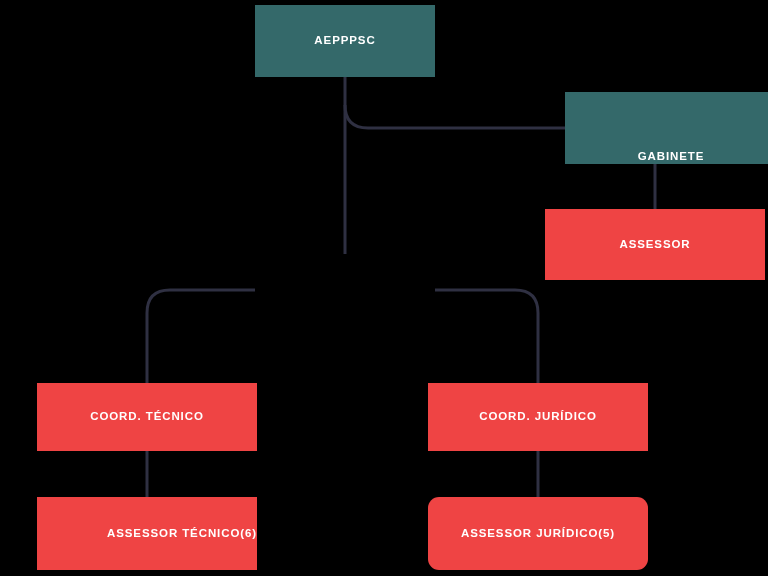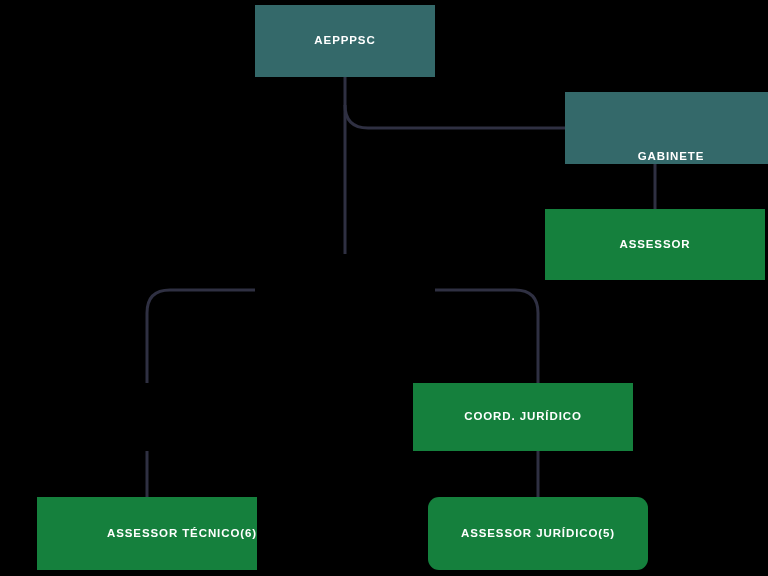--- a/index.html
+++ b/index.html
@@ -35,21 +35,21 @@
   .node-label {
     color: #ffffff;
     font-size: 11.5px;
     font-weight: bold;
     letter-spacing: 0.9px;
     line-height: 1.2;
     font-family: "Liberation Sans", sans-serif;
     white-space: nowrap;
   }
   .node-dark { background: #34696a; }
-  .node-cyan { background: #15803d; }
+  .node-cyan { background: #ef4444; }
 </style>
 </head>
 <body>
 
 <div id="org-chart">
 
   <svg id="connector-layer" viewBox="0 0 768 576" width="768" height="576" xmlns="http://www.w3.org/2000/svg">
 
     <path d="M 316 77 L 316 254" stroke="#2f3042" stroke-width="3" fill="none"></path>
 
@@ -72,22 +72,25 @@
 
   <div class="node node-dark" style="left:536px; top:92px; width:212px; height:72px;align-items:flex-end;">
     <span class="node-label">GABINETE</span>
   </div>
 
   <div class="node node-cyan" style="left:516px; top:209px; width:220px; height:71px;">
     <span class="node-label">ASSESSOR</span>
   </div>
 
 
+  <div class="node node-cyan" style="left:8px; top:383px; width:220px; height:68px;">
+    <span class="node-label">COORD. TÉCNICO</span>
+  </div>
 
-  <div class="node node-cyan" style="left:384px; top:383px; width:220px; height:68px;">
+  <div class="node node-cyan" style="left:399px; top:383px; width:220px; height:68px;">
     <span class="node-label">COORD. JURÍDICO</span>
   </div>
 
   <div class="node node-cyan" style="left:8px; top:497px; width:220px; height:73px;justify-content:flex-end;">
     <span class="node-label">ASSESSOR TÉCNICO(6)</span>
   </div>
 
   <div class="node node-cyan" style="left:399px; top:497px; width:220px; height:73px;border-radius:11px;">
     <span class="node-label">ASSESSOR JURÍDICO(5)</span>
   </div>

